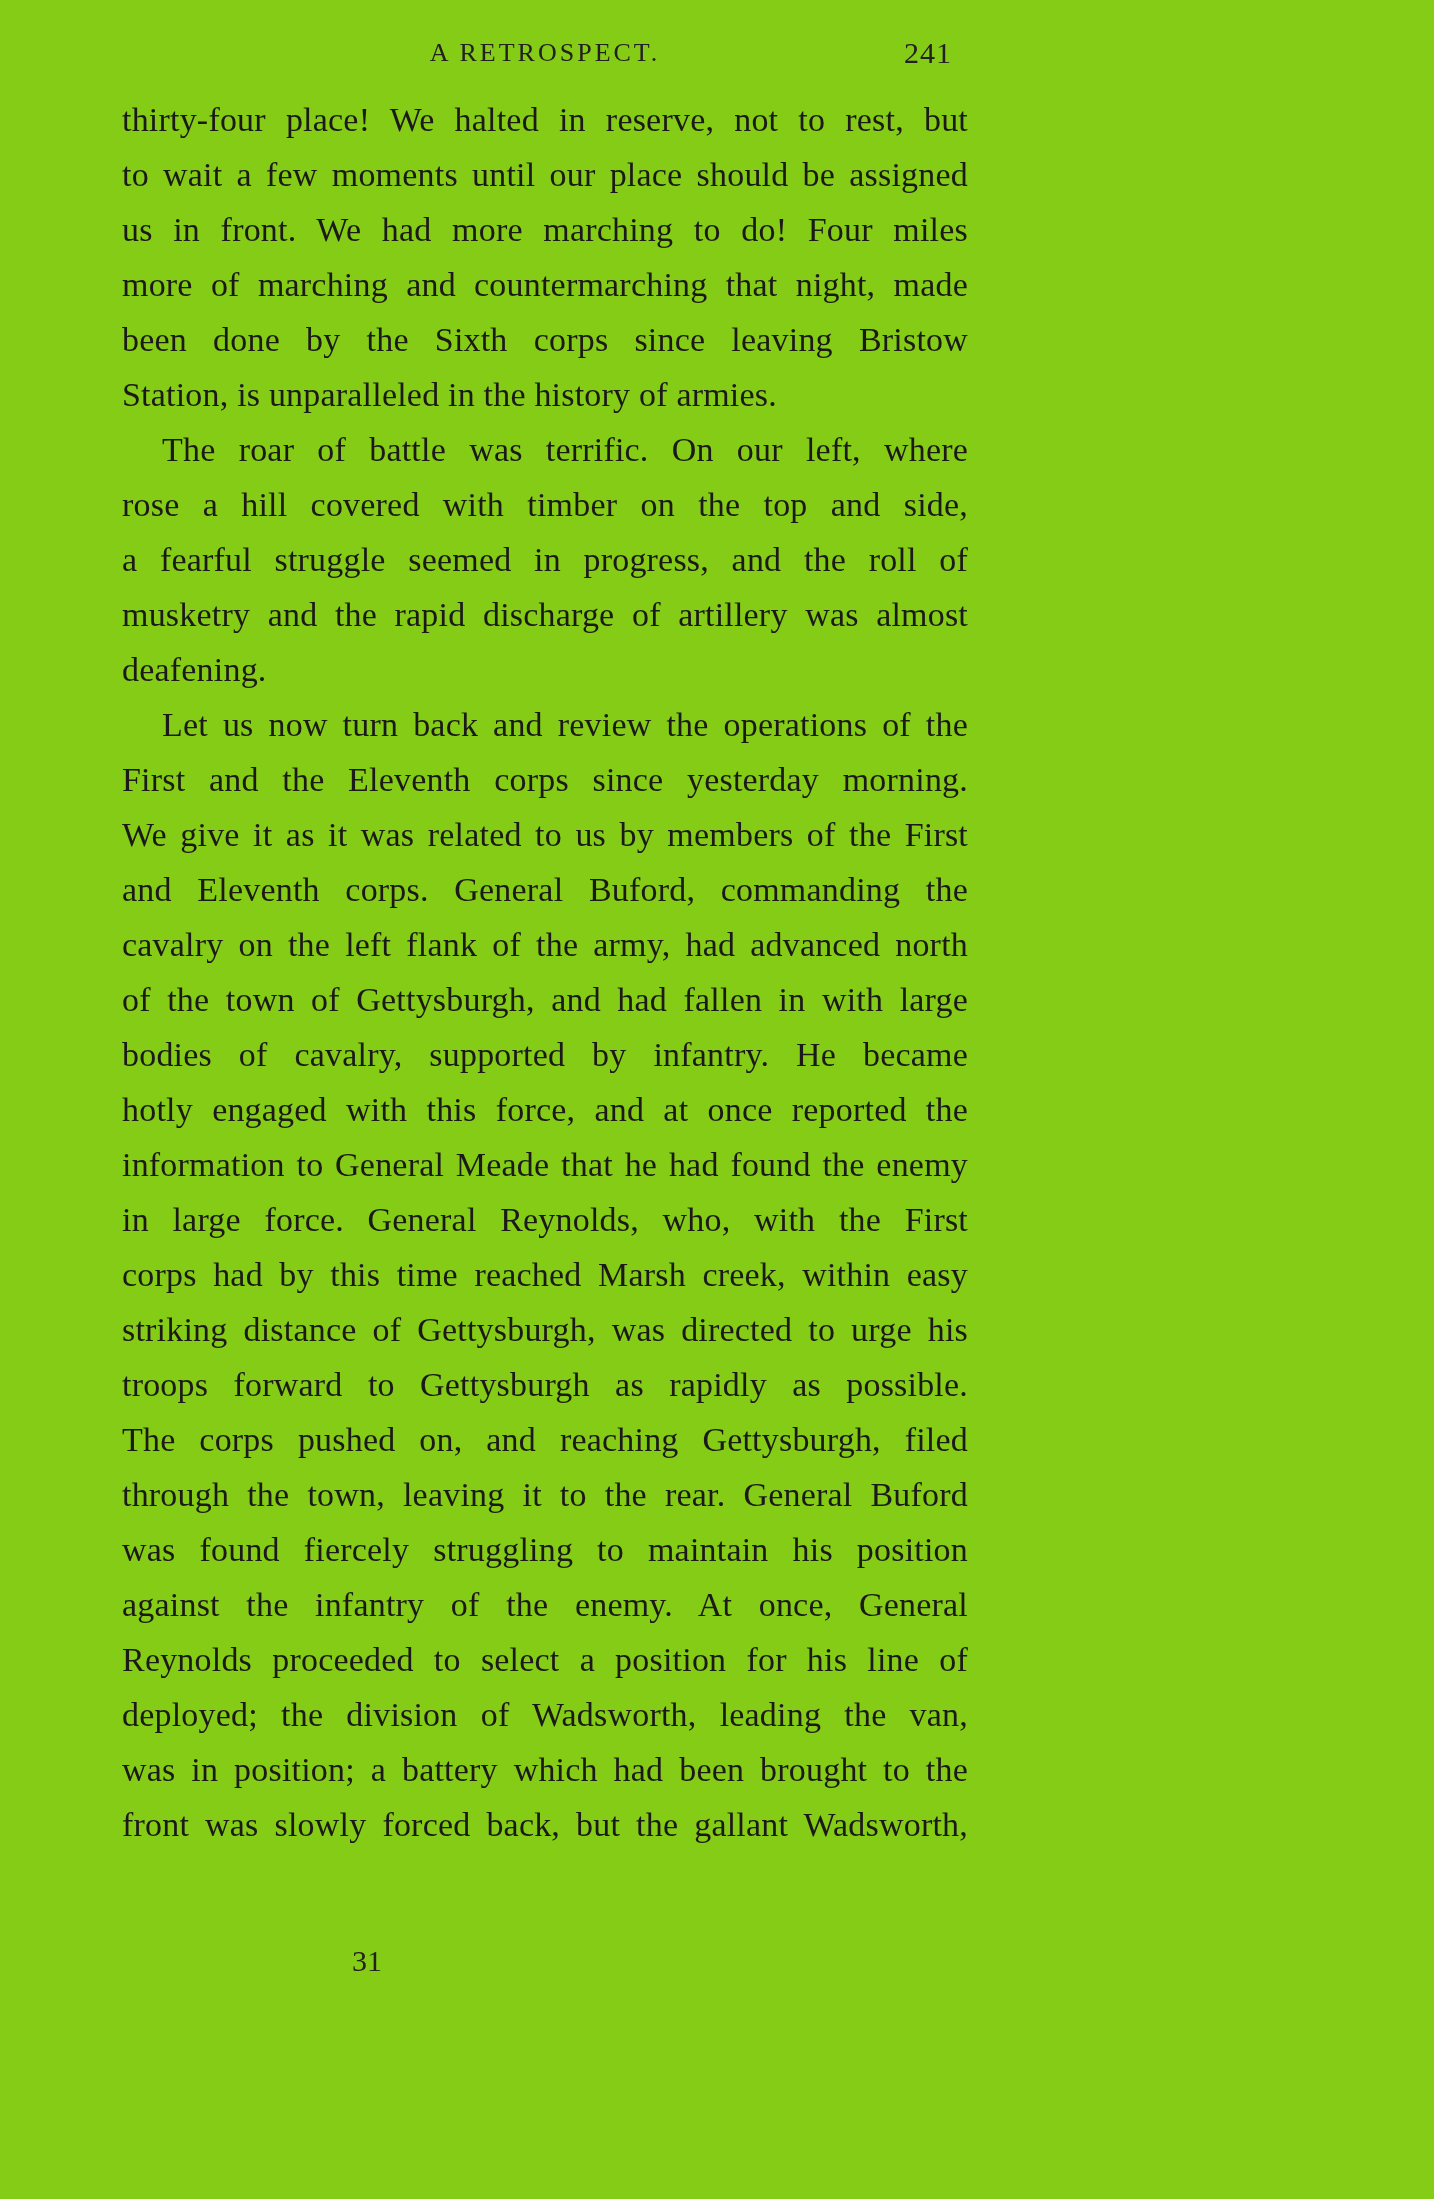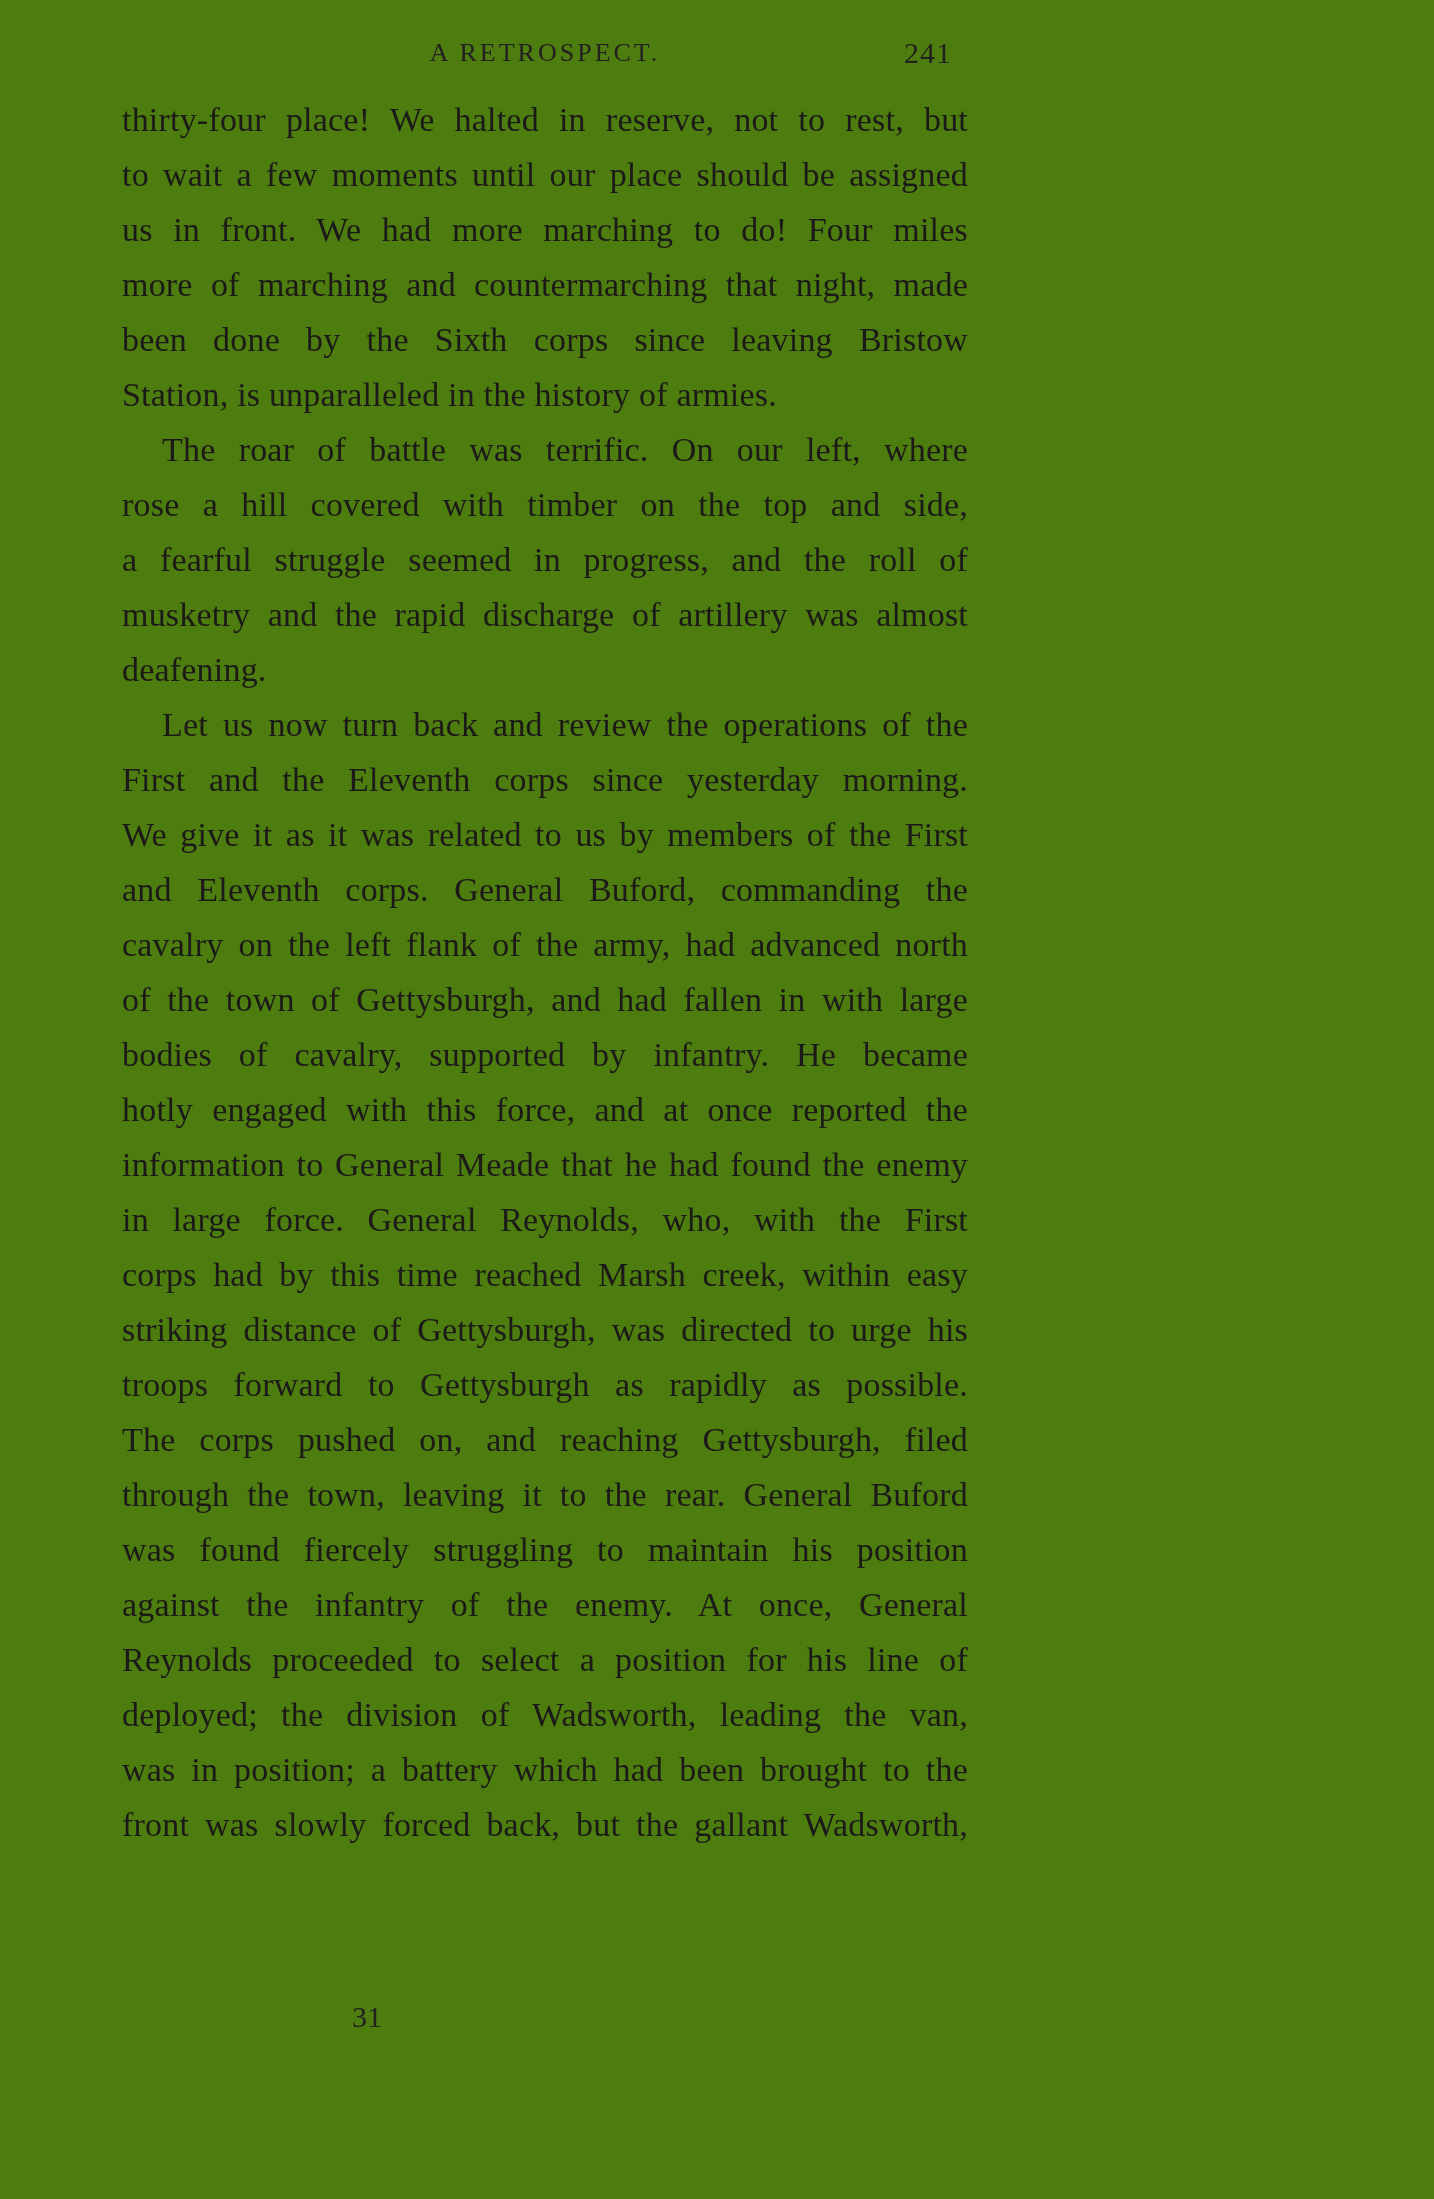--- a/index.html
+++ b/index.html
@@ -4,21 +4,21 @@
 <style>
   html, body {
     margin: 0;
     padding: 0;
     background: #ffffff;
   }
   .page {
     position: relative;
     width: 1434px;
     height: 2199px;
-    background: #4d7c0f;
+    background: #84cc16;
     font-family: "Liberation Serif", "DejaVu Serif", serif;
     color: #1c1a18;
     overflow: hidden;
   }
   .running-header {
     position: absolute;
     top: 38px;
     left: 122px;
     width: 846px;
     height: 40px;
@@ -57,21 +57,21 @@
     white-space: normal;
   }
   .line.first-line {
     text-indent: 40px;
   }
   .line.line-last {
     text-align-last: left;
   }
   .page-footer {
     position: absolute;
-    top: 2000px;
+    top: 1944px;
     left: 122px;
     width: 846px;
     height: 45px;
   }
   .signature-number {
     position: absolute;
     left: 230px;
     top: 0;
     font-size: 30px;
     color: #232120;

